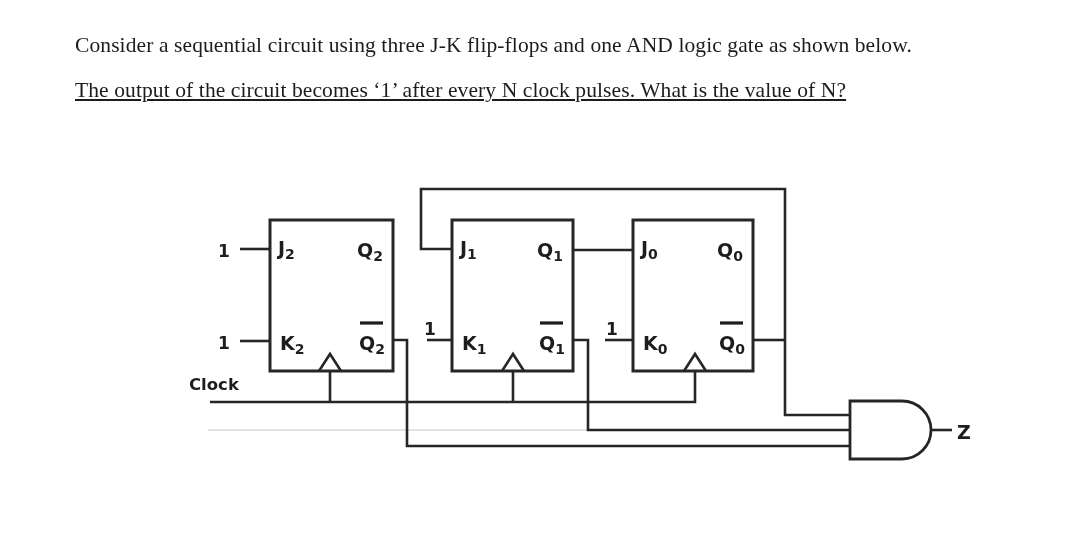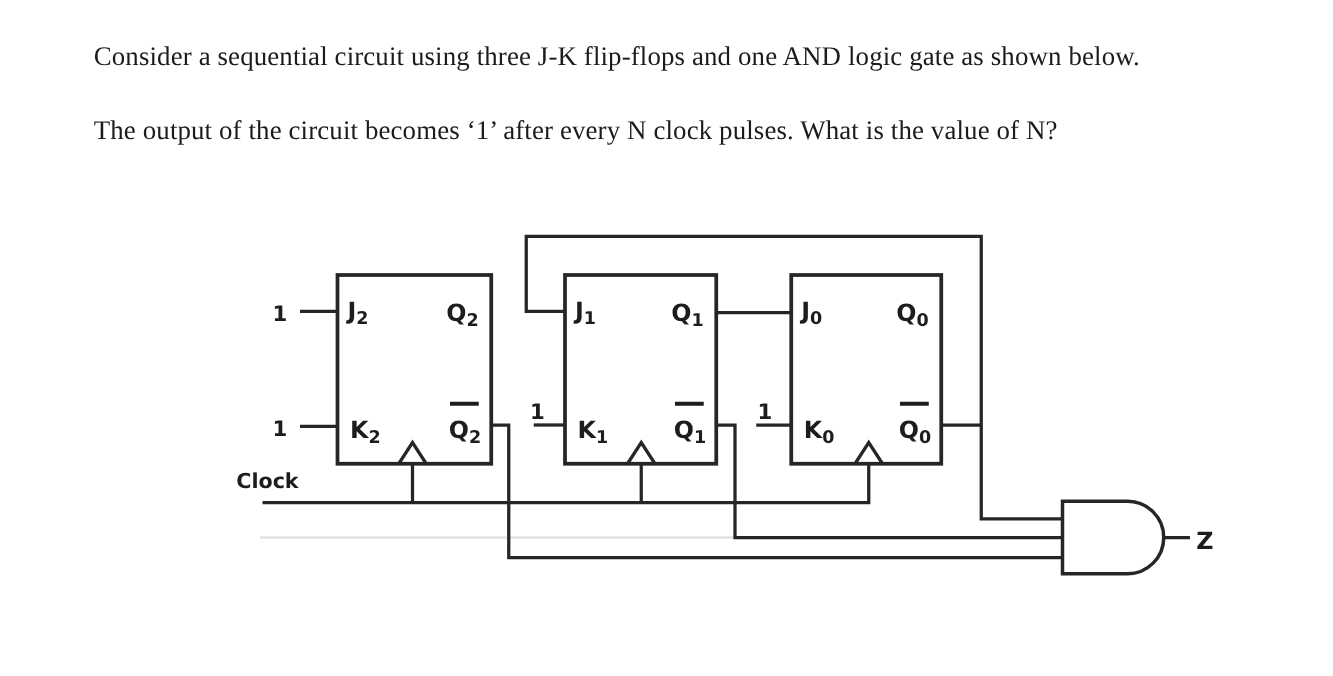--- a/index.html
+++ b/index.html
@@ -14,21 +14,21 @@
   .q-line {
     position: absolute;
     left: 75px;
     width: 960px;
     font-size: 21.5px;
     color: #1c1c1c;
     letter-spacing: 0.1px;
     white-space: nowrap;
   }
   .q1 { top: 33px; }
-  .q2 { top: 92px; }
+  .q2 { top: 78px; text-decoration: underline; }
   svg.circuit {
     position: absolute;
     left: 0;
     top: 0;
     width: 1066px;
     height: 541px;
   }
   .ff-label { font-family: "DejaVu Sans", sans-serif; font-weight: bold; fill: #1d1d1d; }
 </style>
 </head>

